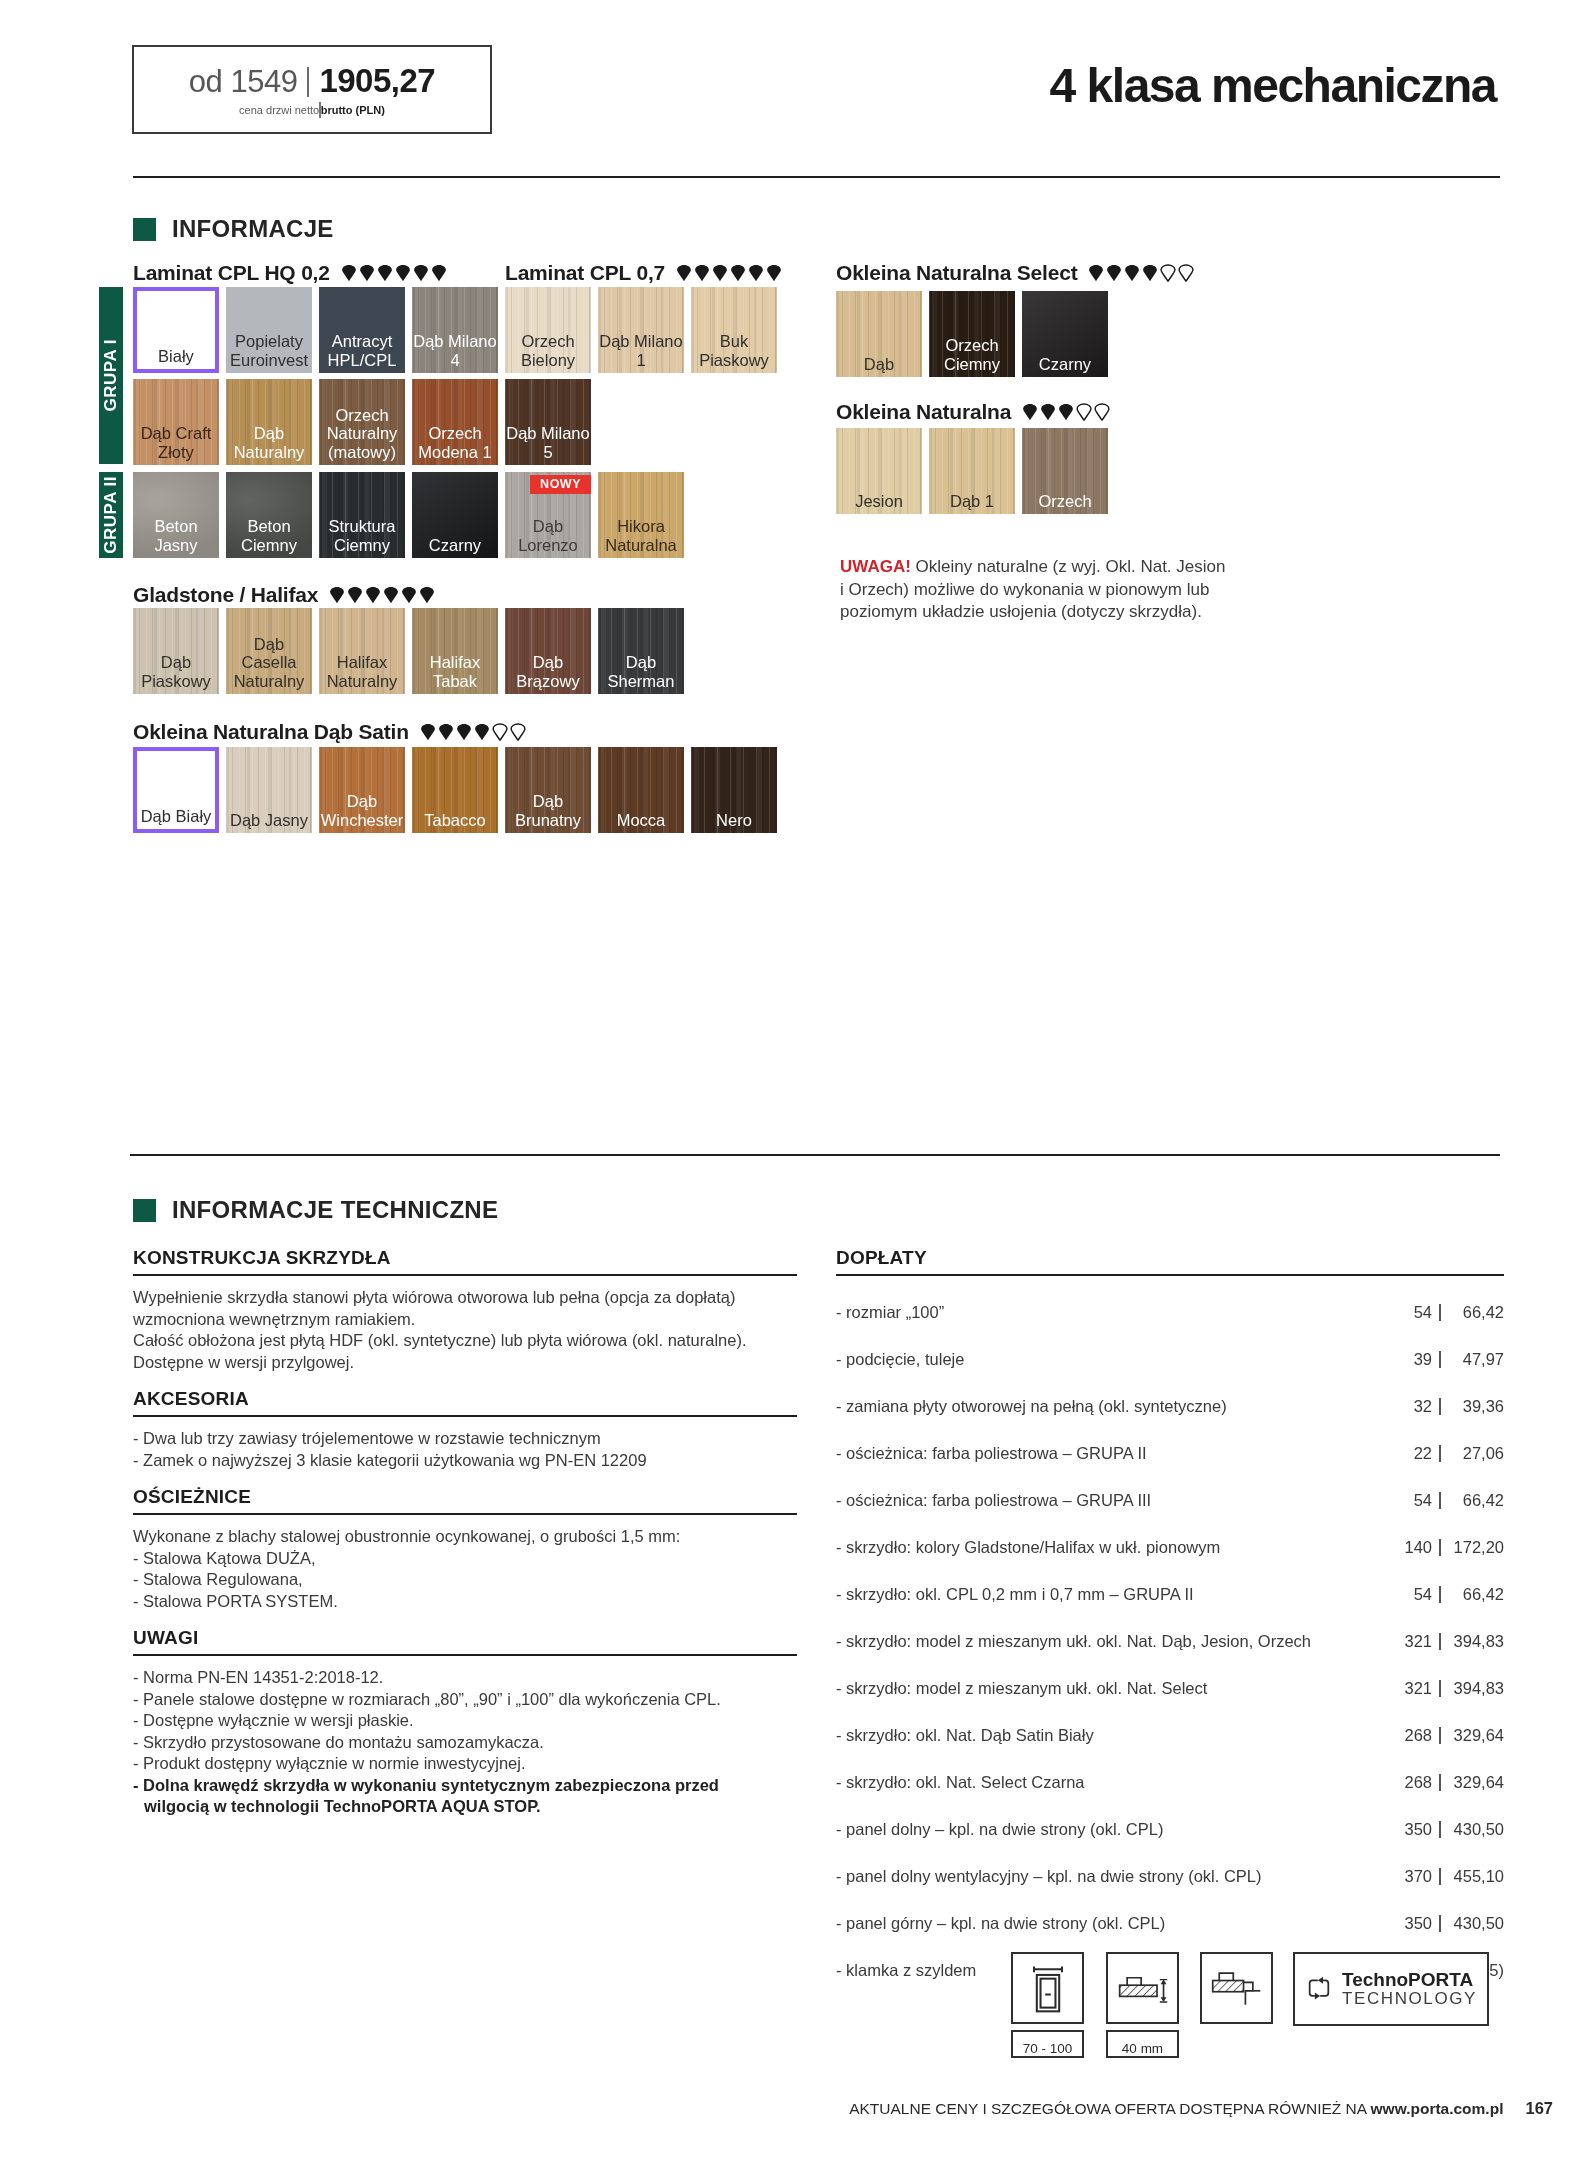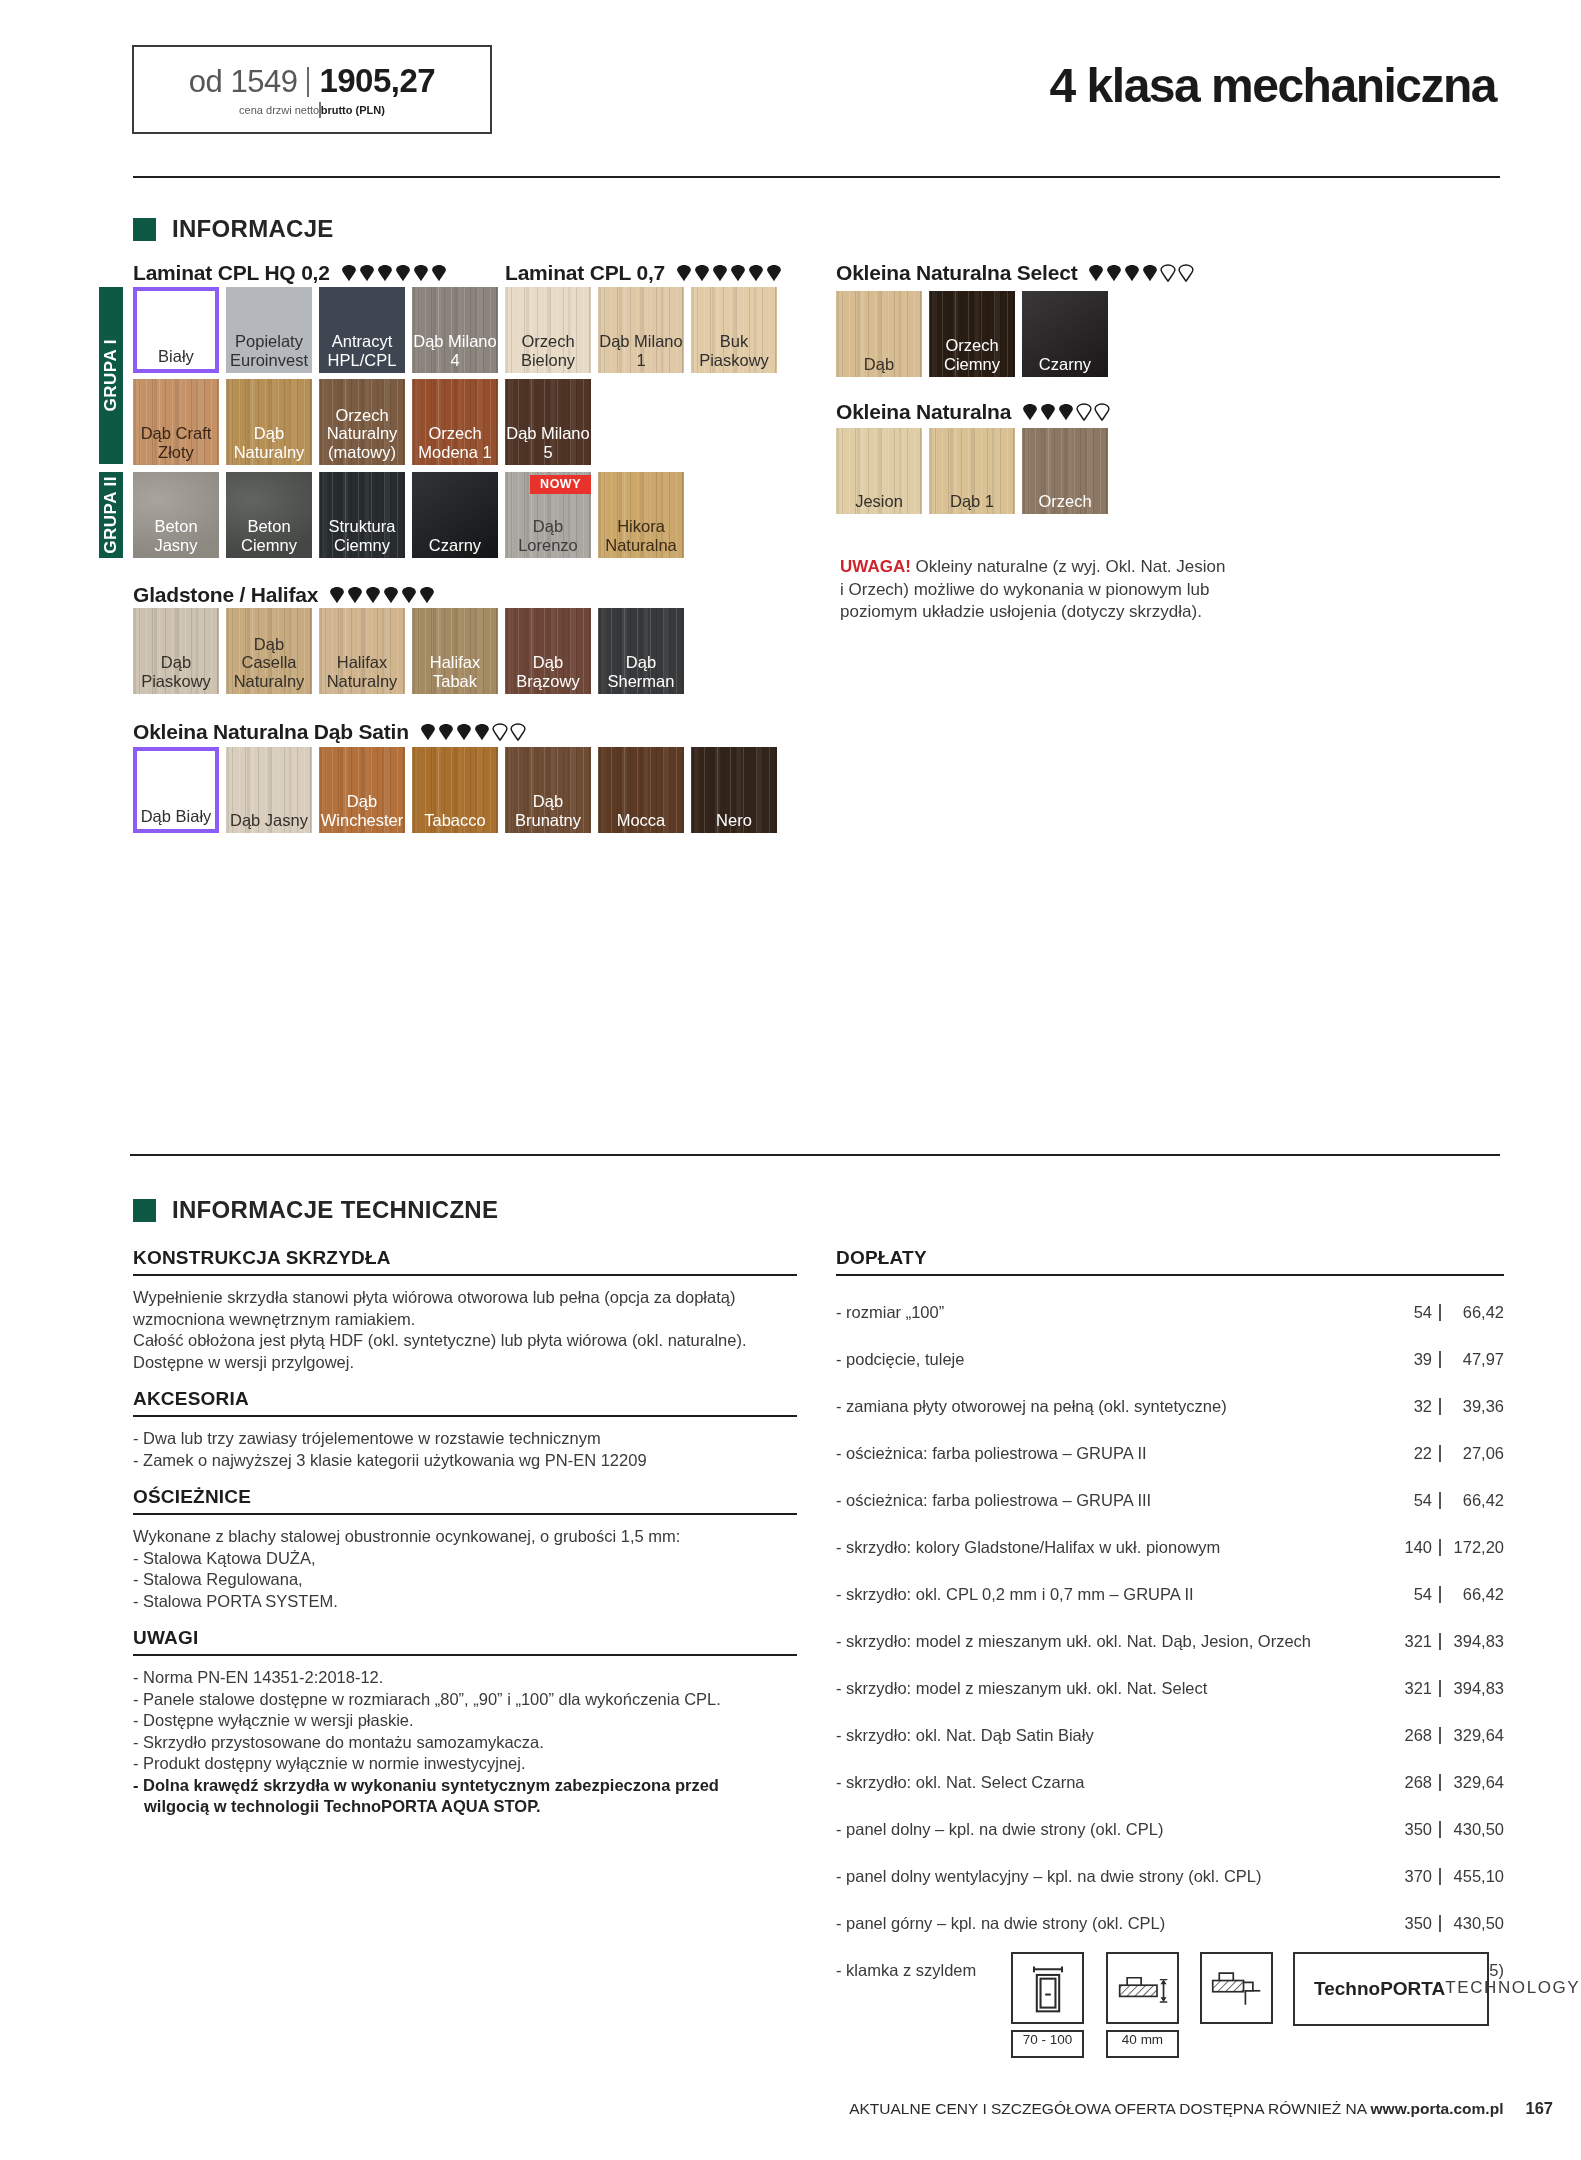--- a/index.html
+++ b/index.html
@@ -76,24 +76,24 @@
   .dop-label{flex:1;white-space:nowrap;overflow:hidden;}
   .dop-netto{width:44px;text-align:right;}
   .dop-sep{width:2px;height:17px;background:#555;margin:0 7px;align-self:center;}
   .dop-brutto{width:56px;text-align:right;}
   .dop-ref{width:119px;text-align:right;}
 
   
   .icon-box{position:absolute;box-sizing:border-box;border:2px solid #2f2f2f;background:#fff;
     display:flex;align-items:center;justify-content:center;}
   .icon-label{position:absolute;box-sizing:border-box;border:2px solid #2f2f2f;background:#fff;
-    display:flex;align-items:flex-start;justify-content:center;font-size:13.5px;color:#2b2b2b;}
+    display:flex;align-items:flex-end;justify-content:center;font-size:13.5px;color:#2b2b2b;}
   .tp-box{position:absolute;left:1293px;top:1952px;width:196px;height:74px;box-sizing:border-box;
     border:2px solid #2f2f2f;background:#fff;display:flex;align-items:center;gap:9px;padding:0 10px;}
-  .tp-text{display:flex;flex-direction:row;line-height:1.05;}
+  .tp-text{display:flex;flex-direction:column;line-height:1.05;}
   .tp-1{font-size:19px;font-weight:bold;color:#222;}
   .tp-2{font-size:17px;color:#3d3d3d;letter-spacing:1.6px;}
 
   
   .footer{position:absolute;top:2099px;right:28px;font-size:15.5px;color:#2a2a2a;white-space:nowrap;}
   .footer .f-url{font-weight:bold;}
   .footer .f-page{font-weight:bold;margin-left:22px;font-size:16.5px;}
 </style>
 </head>
 <body>

